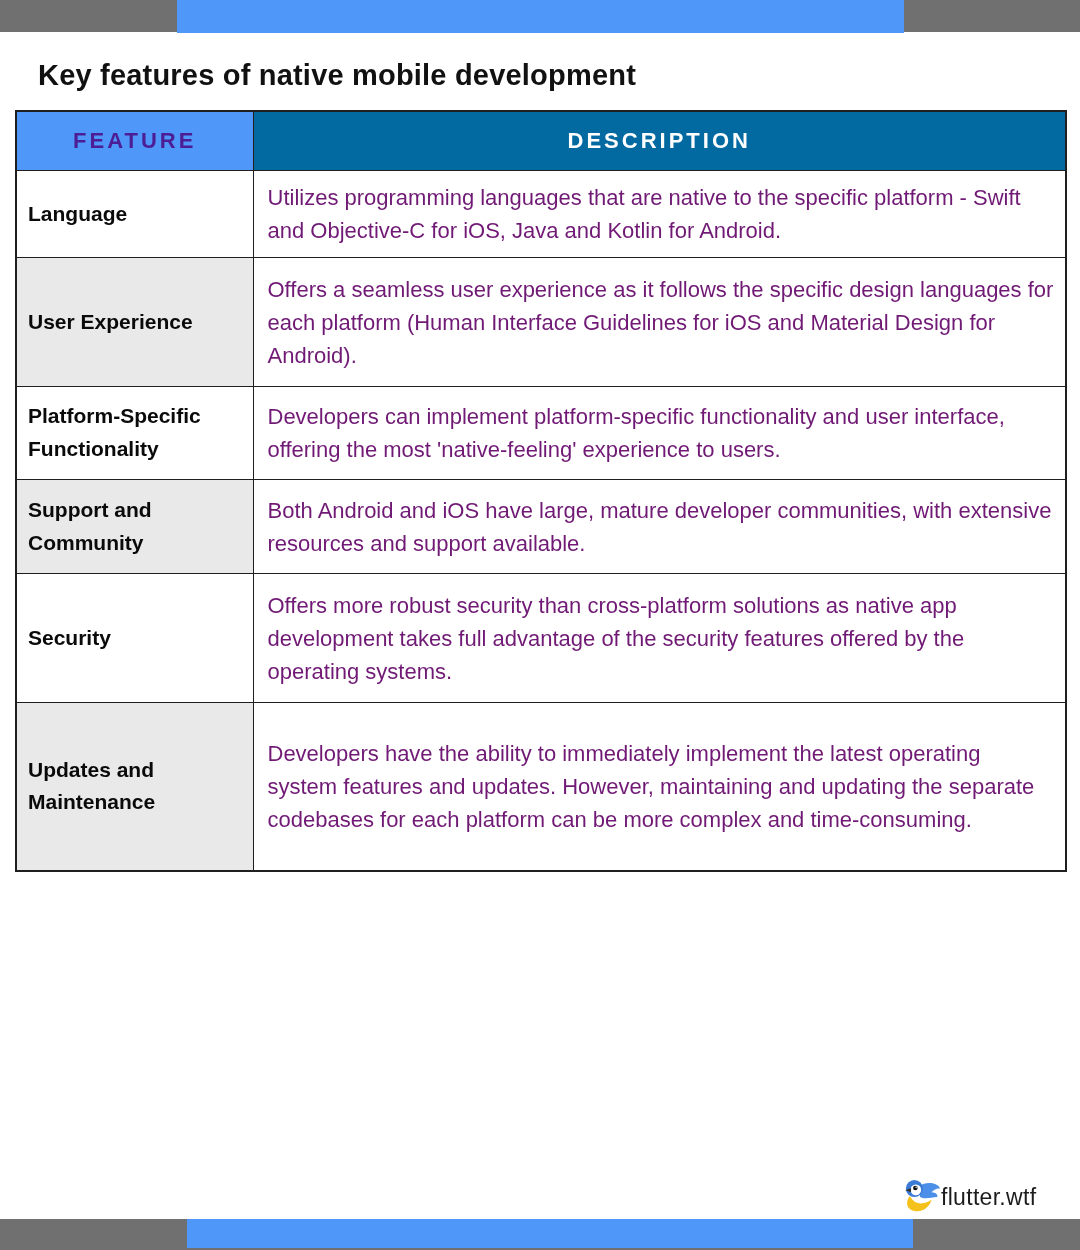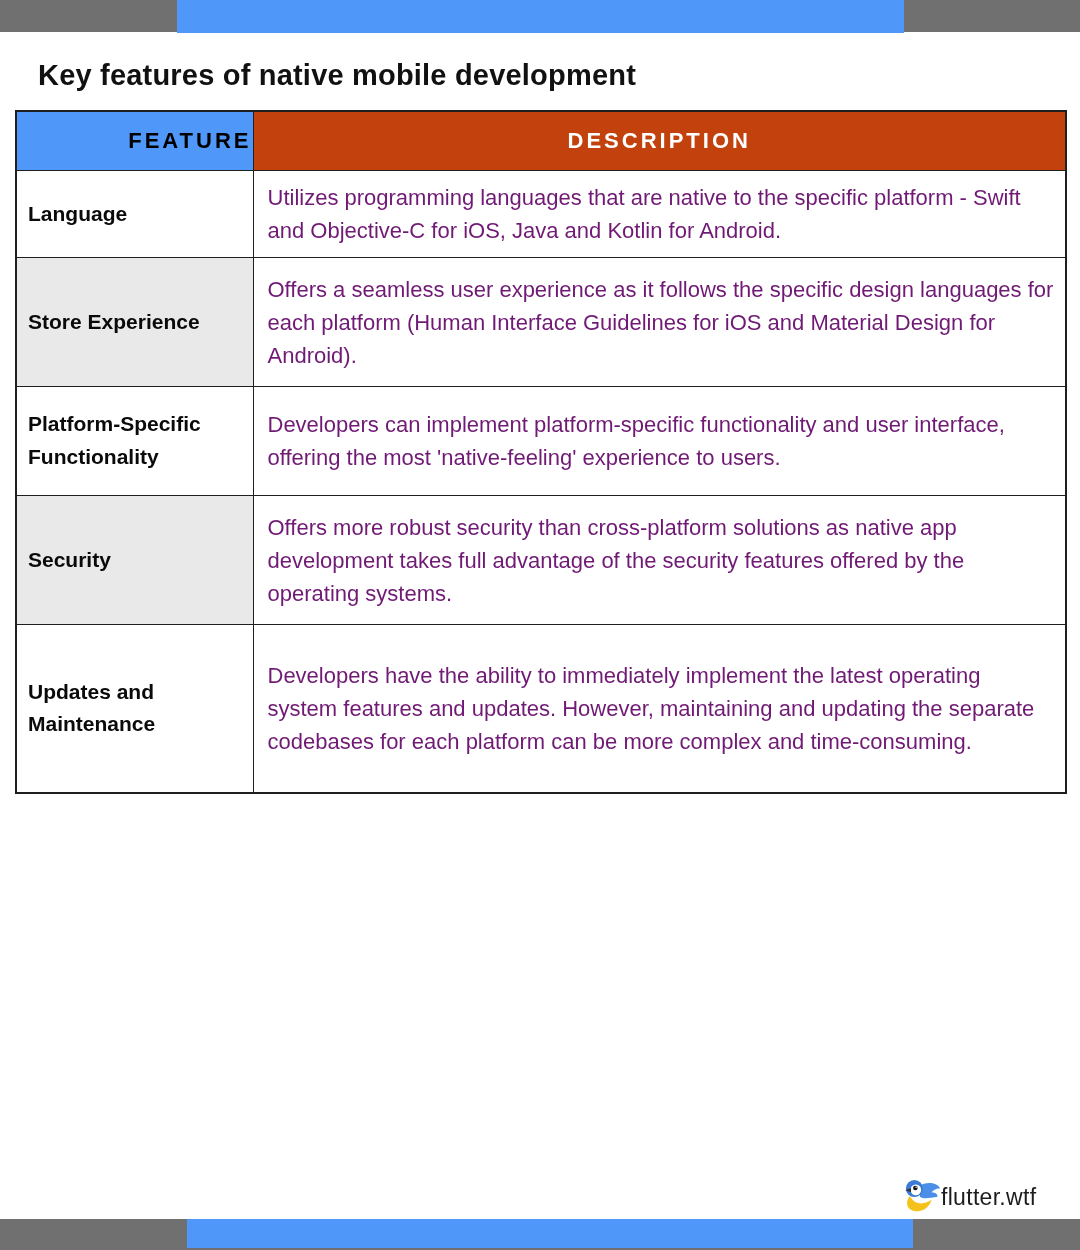--- a/index.html
+++ b/index.html
@@ -24,25 +24,25 @@
   
   table.features{
     position:absolute;left:15px;top:110px;width:1050px;
     border-collapse:collapse;table-layout:fixed;
     border:2px solid #1f1f1f;
   }
   table.features col.c-feature{width:237px;}
   table.features col.c-desc{width:813px;}
   table.features th, table.features td{border:1px solid #1f1f1f;vertical-align:middle;}
   th.th-feature{
-    background:#4F97F8;color:#000000;height:56px;
-    font-size:22px;font-weight:bold;letter-spacing:3px;text-align:right;
+    background:#4F97F8;color:#4c1d95;height:56px;
+    font-size:22px;font-weight:bold;letter-spacing:3px;text-align:center;
   }
   th.th-desc{
-    background:#c2410c;color:#ffffff;height:56px;
+    background:#0369a1;color:#ffffff;height:56px;
     font-size:22px;font-weight:bold;letter-spacing:3px;text-align:center;
   }
   td.feat{
     font-weight:bold;font-size:21px;color:#0a0a0a;
     padding:8px 6px 8px 11px;line-height:1.55;background:#ffffff;
   }
   td.desc{
     font-size:22px;color:#701a75;
     padding:10px 9px 10px 14px;line-height:33px;background:#ffffff;
   }
@@ -75,26 +75,30 @@
       <th class="th-feature">FEATURE</th>
       <th class="th-desc">DESCRIPTION</th>
     </tr>
   </thead>
   <tbody>
     <tr style="height:74px">
       <td class="feat">Language</td>
       <td class="desc">Utilizes programming languages that are native to the specific platform - Swift and Objective-C for iOS, Java and Kotlin for Android.</td>
     </tr>
     <tr style="height:129px">
-      <td class="feat">Store Experience</td>
+      <td class="feat">User Experience</td>
       <td class="desc">Offers a seamless user experience as it follows the specific design languages for each platform (Human Interface Guidelines for iOS and Material Design for Android).</td>
     </tr>
-    <tr style="height:109px">
+    <tr style="height:93px">
       <td class="feat">Platform-Specific Functionality</td>
       <td class="desc">Developers can implement platform-specific functionality and user interface, offering the most 'native-feeling' experience to users.</td>
+    </tr>
+    <tr style="height:94px">
+      <td class="feat">Support and Community</td>
+      <td class="desc">Both Android and iOS have large, mature developer communities, with extensive resources and support available.</td>
     </tr>
     <tr style="height:129px">
       <td class="feat">Security</td>
       <td class="desc">Offers more robust security than cross-platform solutions as native app development takes full advantage of the security features offered by the operating systems.</td>
     </tr>
     <tr style="height:168px">
       <td class="feat">Updates and Maintenance</td>
       <td class="desc">Developers have the ability to immediately implement the latest operating system features and updates. However, maintaining and updating the separate codebases for each platform can be more complex and time-consuming.</td>
     </tr>
   </tbody>

